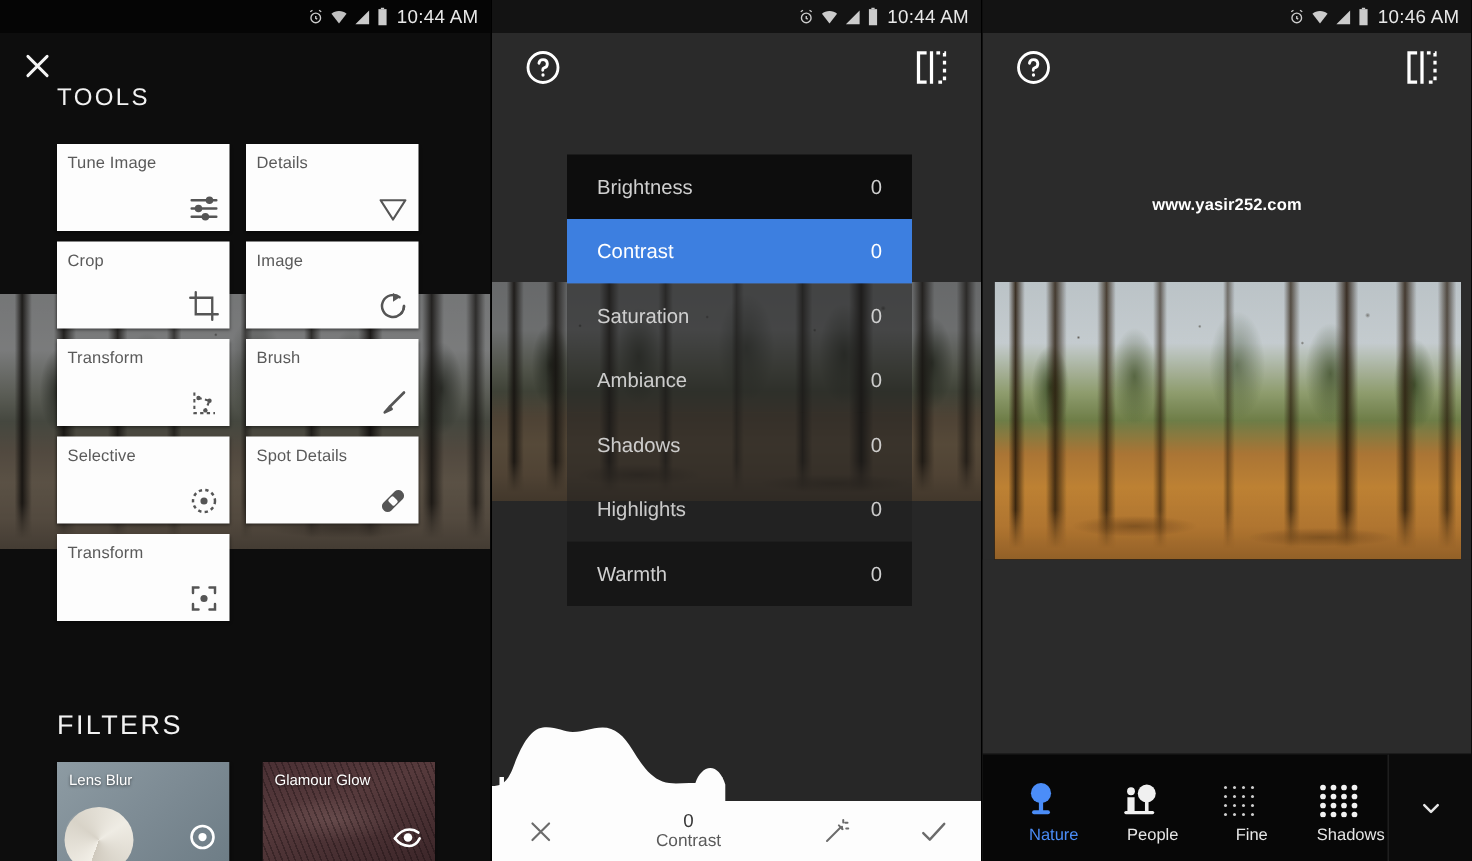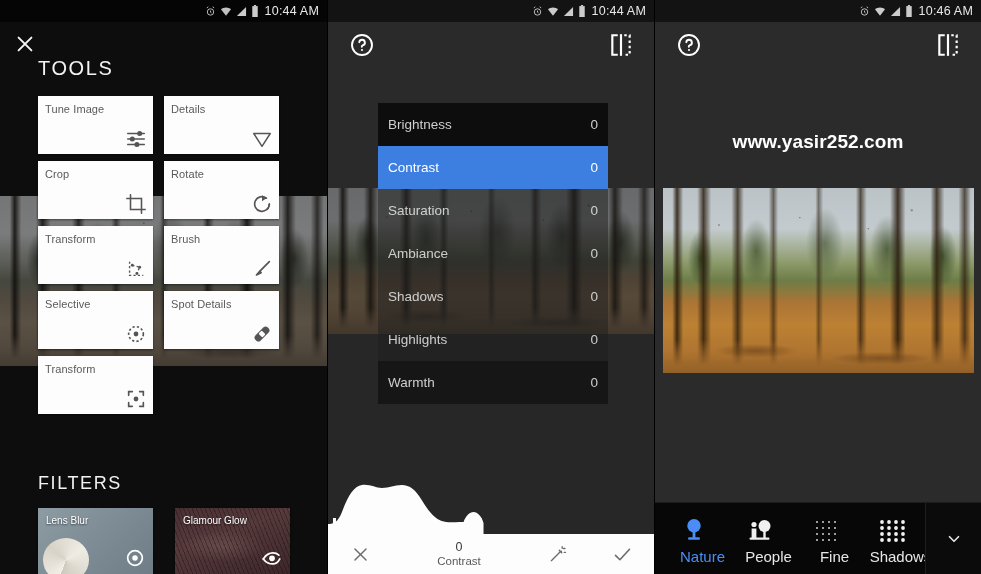--- a/index.html
+++ b/index.html
@@ -84,21 +84,21 @@
   .p1 .scrim.top { top: 0; height: 196px; }
   .p1 .scrim.bot { top: 366px; height: 208px; }
 
   .close-x {
     position: absolute; left: 14px; top: 33px; width: 24px; height: 24px;
     z-index: 30; cursor: pointer;
   }
   .close-x svg { display: block; }
   .tools-title {
     position: absolute; left: 38px; top: 57px; z-index: 30;
-    color: #f2f2f2; font-size: 20px; letter-spacing: 1.6px; font-weight: 400;
+    color: #f2f2f2; font-size: 16px; letter-spacing: 1.6px; font-weight: 400;
   }
   .filters-title {
     position: absolute; left: 38px; top: 473px; z-index: 30;
     color: #f2f2f2; font-size: 18px; letter-spacing: 1.6px; font-weight: 400;
   }
   .tools-grid {
     position: absolute; left: 38px; top: 96px; z-index: 25;
     display: grid; grid-template-columns: 115px 115px; gap: 7px 11px;
   }
   .tool-card {
@@ -169,21 +169,21 @@
     position: absolute; right: 20px; top: 32px; width: 26px; height: 26px;
     z-index: 30; cursor: pointer; color: #fff;
   }
   .help-btn svg, .cmp-btn svg { display: block; width: 100%; height: 100%; }
 
   .adj-menu {
     position: absolute; left: 50px; top: 103px; width: 230px; z-index: 20;
   }
   .adj-row {
     position: relative; height: 43px; display: flex; align-items: center;
-    justify-content: space-between; padding: 0 10px;
+    justify-content: space-between; padding: 0 20px;
     color: #cfcfcf; font-size: 13.5px; cursor: pointer;
     background: rgba(13,13,13,.96);
   }
   .adj-row.translucent { background: rgba(30,30,30,.50); color: rgba(230,230,230,.86); }
   .adj-row.last { background: rgba(22,22,22,.93); }
   .adj-row.sel { background: #3d7fe0; color: #fff; }
   .adj-row .v { font-size: 13.5px; }
 
   .histo {
     position: absolute; left: 0; right: 0; bottom: 40px; height: 56px; z-index: 15;
@@ -202,39 +202,39 @@
   .bb-center .nm { color: #5a5a5a; font-size: 11.5px; line-height: 14px; }
 
   
   .p3 .pbg { position: absolute; inset: 0; background: #2b2b2b; }
   .p3 .photoframe {
     position: absolute; left: 8px; top: 188px; width: 311px; height: 185px;
     overflow: hidden; background: #000; z-index: 10;
   }
   .watermark {
     position: absolute; left: 0; right: 0; top: 131px; text-align: center; z-index: 20;
-    color: #fff; font-size: 19px; font-weight: 700; letter-spacing: .1px;
+    color: #fff; font-size: 11px; font-weight: 700; letter-spacing: .1px;
   }
   .p3 .lowerfill {
     position: absolute; left: 0; right: 0; top: 373px; bottom: 0; background: #2b2b2b; z-index: 5;
   }
   .filterbar {
     position: absolute; left: 0; right: 0; bottom: 0; height: 72px; z-index: 30;
     background: #070707; display: flex; align-items: stretch;
     border-top: 1px solid #1c1c1c;
   }
   .fb-items { flex: 1; display: flex; align-items: center; padding-left: 6px; }
   .fb-item {
     width: 66px; height: 100%; display: flex; flex-direction: column;
     align-items: center; justify-content: center; gap: 6px; cursor: pointer;
     color: #e6e6e6;
   }
   .fb-item .fbi { width: 32px; height: 30px; display: flex; align-items: flex-end; justify-content: center; }
   .fb-item .fbi svg { display: block; }
-  .fb-item .fbl { font-size: 15px; margin-left: 17px; }
+  .fb-item .fbl { font-size: 11px; margin-left: 17px; }
   .fb-item.active .fbl { color: #4b8df8; }
   .fb-more {
     width: 62px; background: #0b0b0b; border-left: 1px solid #1e1e1e;
     display: flex; align-items: center; justify-content: center; cursor: pointer; color: #e6e6e6;
   }
   .fb-more svg { display: block; }
 </style>
 </head>
 <body>
 
@@ -305,21 +305,21 @@
       <div class="tool-card">
         <span class="lbl">Crop</span>
         <span class="ic">
           <svg viewBox="0 0 24 24" fill="none" stroke="currentColor" stroke-width="1.7" stroke-linecap="round">
             <path d="M6 2v16h16"></path>
               <path d="M2 6h16v16"></path>
           </svg>
         </span>
       </div>
       <div class="tool-card">
-        <span class="lbl">Rotate</span>
+        <span class="lbl">Image</span>
         <span class="ic">
           <svg viewBox="0 0 24 24" fill="none" stroke="currentColor" stroke-width="1.8" stroke-linecap="round">
             <path d="M20 12a8 8 0 1 1-3.2-6.4"></path>
             <path d="M12 2.5l5 3.2-5 3.2" fill="currentColor" stroke="none"></path>
             <path d="M20 12a8 8 0 0 1-2 5.3" stroke-dasharray="2.2 2.6"></path>
           </svg>
         </span>
       </div>
       <div class="tool-card">
         <span class="lbl">Transform</span>

